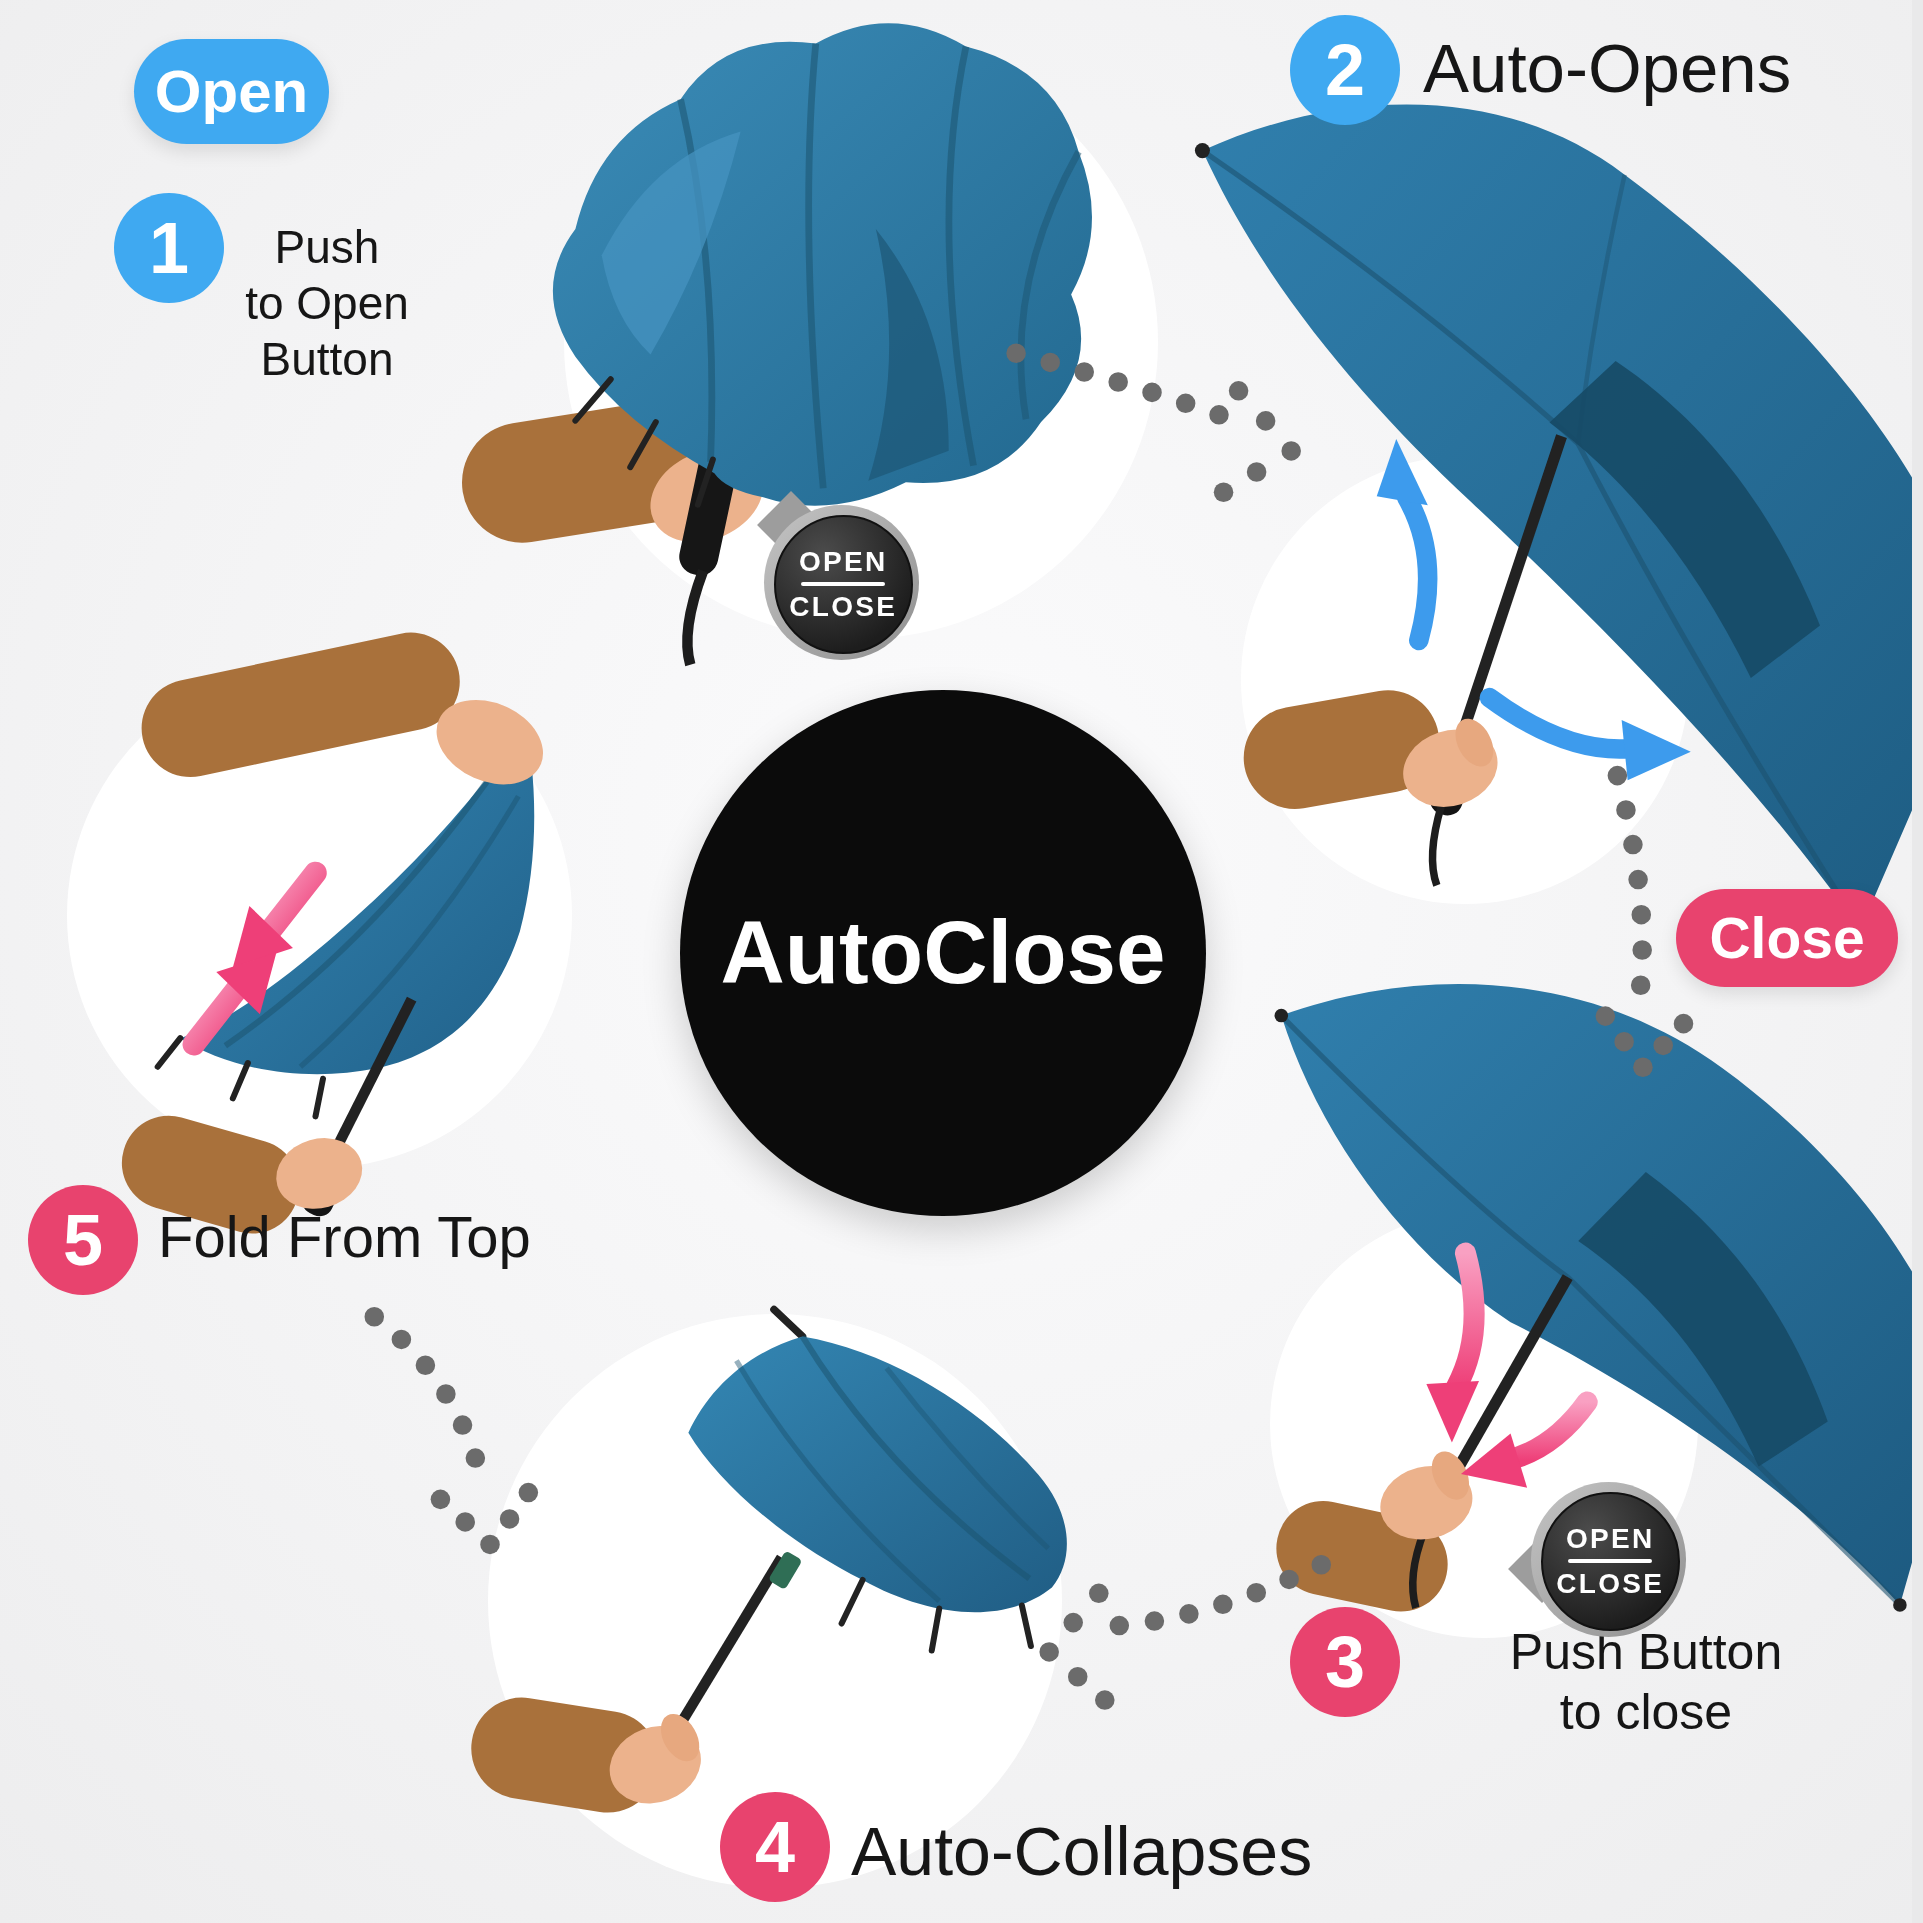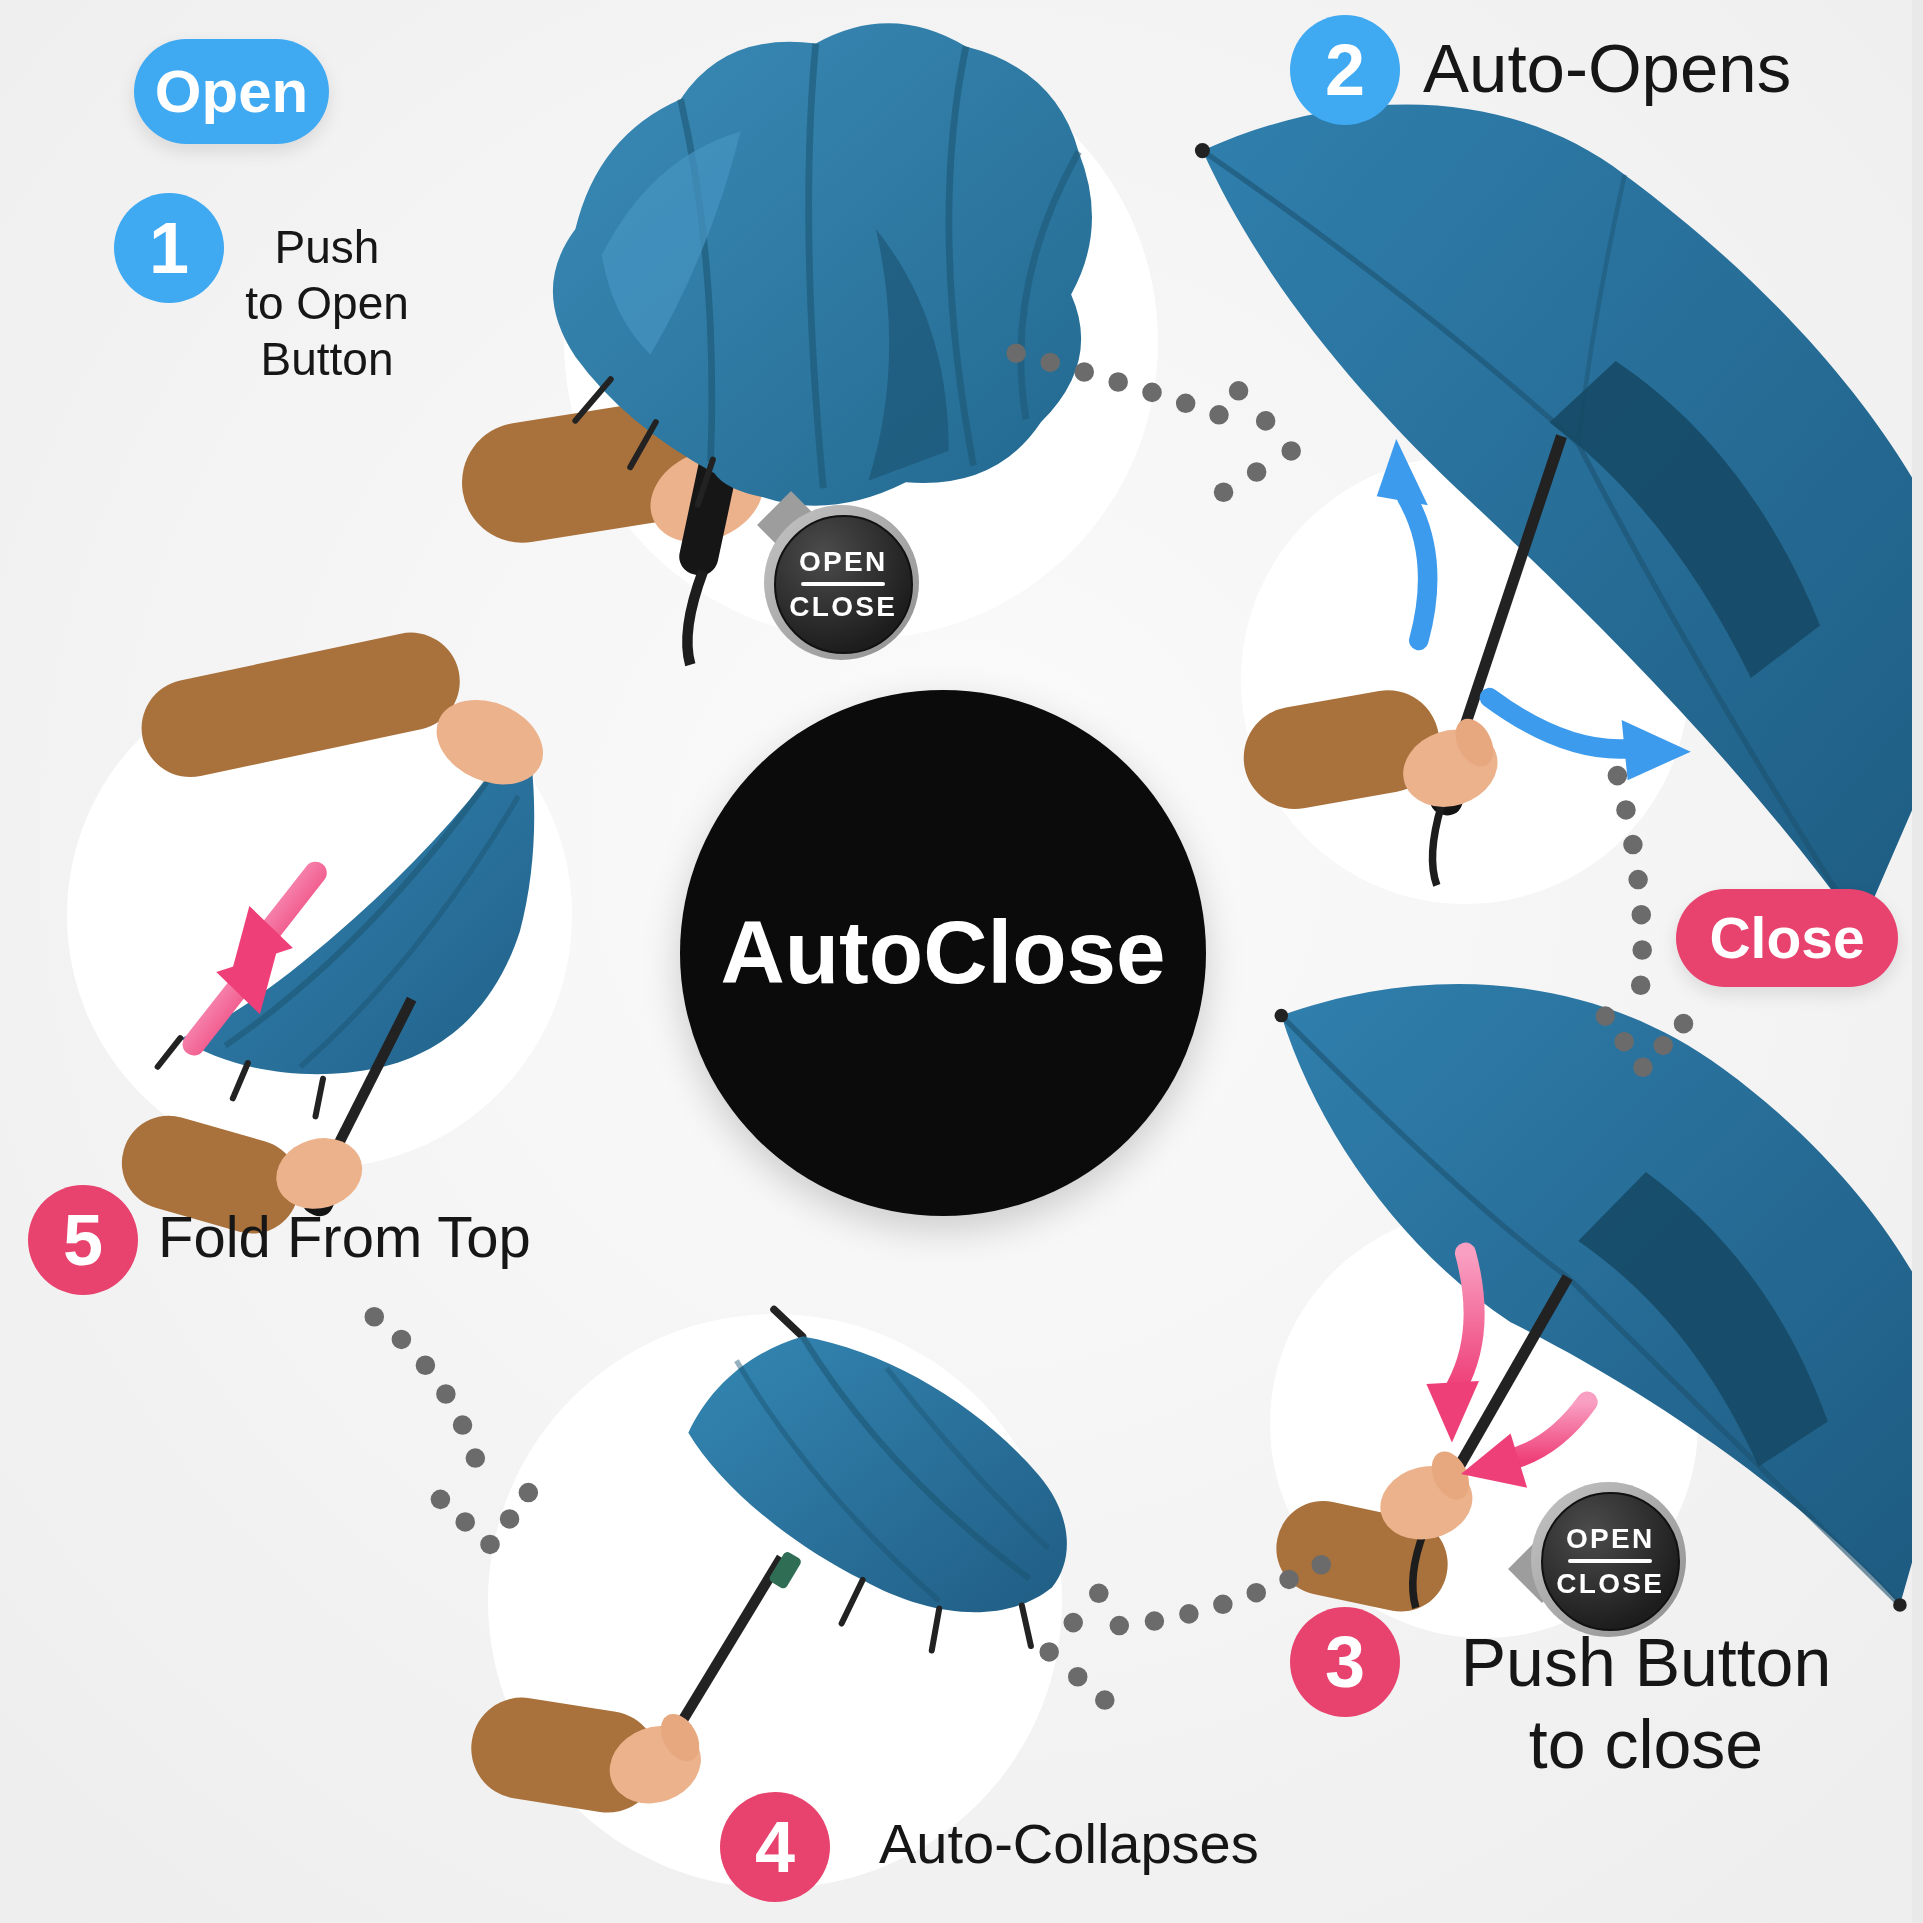--- a/index.html
+++ b/index.html
@@ -32,22 +32,22 @@
   #num3{left:1290px;top:1607px;}
   #num4{left:720px;top:1792px;}
   #num5{left:28px;top:1185px;}
   
   .steplabel{
     position:absolute;color:#161616;font-weight:500;z-index:12;
     letter-spacing:0px;line-height:1.22;
   }
   #label1{left:154px;top:219px;width:346px;text-align:center;font-size:46px;}
   #label2{left:1423px;top:27px;font-size:69px;white-space:nowrap;text-align:right;}
-  #label3{left:1413px;top:1622px;width:466px;text-align:center;font-size:68px;line-height:1.2;}
-  #label4{left:851px;top:1810px;font-size:56px;white-space:nowrap;margin-left:28px;}
+  #label3{left:1413px;top:1622px;width:466px;text-align:center;font-size:50px;line-height:1.2;}
+  #label4{left:851px;top:1810px;font-size:68px;white-space:nowrap;}
   #label5{left:158px;top:1202px;font-size:58px;white-space:nowrap;}
   
   #roundel{
     position:absolute;left:680px;top:690px;width:526px;height:526px;border-radius:50%;
     background:#0b0b0b;display:flex;flex-direction:row;align-items:center;justify-content:center;
     z-index:11;box-shadow:0 13.5px 38px rgba(0,0,0,.18);
   }
   #roundel .rline{color:#fff;font-size:89px;font-weight:700;line-height:1.18;white-space:nowrap;}
   
   .photo-circle{position:absolute;border-radius:50%;background:#fff;z-index:1;}

